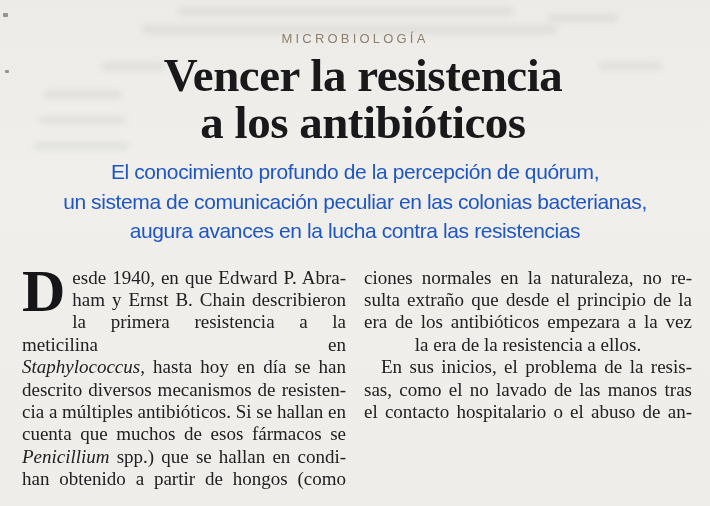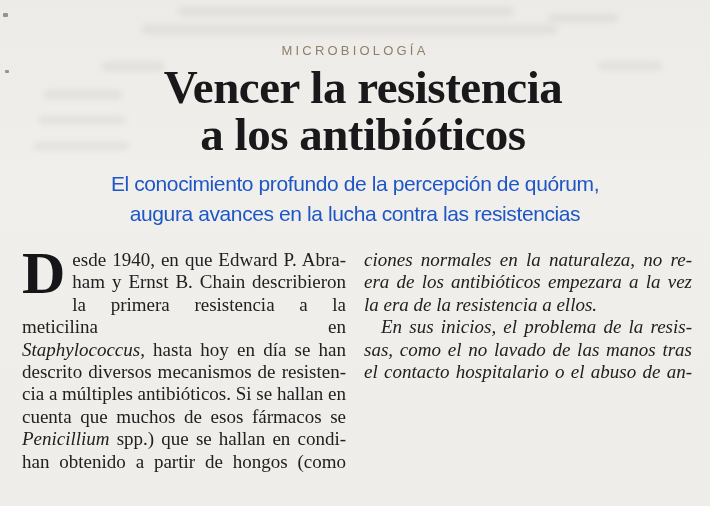--- a/index.html
+++ b/index.html
@@ -24,21 +24,21 @@
   }
   .speck {
     position: absolute;
     background: #4a4a48;
     opacity: 0.55;
     border-radius: 1px;
     pointer-events: none;
   }
   .kicker {
     margin: 0;
-    padding-top: 43px;
+    padding-top: 31px;
     text-align: center;
     font-family: "Liberation Sans", sans-serif;
     font-size: 13px;
     font-weight: 400;
     letter-spacing: 3.2px;
     color: #8e7f6a;
   }
   .title {
     margin: 6px 0 0 16px;
     text-align: center;
@@ -59,31 +59,31 @@
     letter-spacing: -0.4px;
     color: #1e56c6;
   }
   .columns {
     display: flex;
     margin-top: 21px;
     padding: 0 18px 0 22px;
     gap: 18px;
   }
   .col { width: 324px; }
-  .col.right { width: 328px; font-style: italic; }
+  .col.right { width: 328px; }
   .bodyline {
     font-family: "Liberation Serif", serif;
     font-size: 19px;
     line-height: 22.4px;
     color: #212123;
     text-align: justify;
     text-align-last: justify;
     white-space: normal;
   }
-  .bodyline.nj { text-align: left; text-align-last: auto; }
+  .bodyline.nj { text-align: center; text-align-last: auto; }
   .bodyline.ind { text-indent: 17px; }
   .bodyline i { font-style: italic; margin-top: 24px; }
   .dropcap {
     float: left;
     font-family: "Liberation Serif", serif;
     font-weight: 700;
     font-size: 60px;
     line-height: 44px;
     margin: 2px 7px 0 0;
     color: #161618;
@@ -107,40 +107,42 @@
 
   <div class="kicker">MICROBIOLOGÍA</div>
 
   <h1 class="title">
     <span class="tl">Vencer la resistencia</span>
     <span class="tl">a los antibióticos</span>
   </h1>
 
   <div class="subtitle">
     <div>El conocimiento profundo de la percepción de quórum,</div>
+    <div>un sistema de comunicación peculiar en las colonias bacterianas,</div>
     <div>augura avances en la lucha contra las resistencias</div>
   </div>
 
   <div class="columns">
     <div class="col">
       <div class="dropcap">D</div>
 
     <div class="bodyline"><span>esde 1940, en que Edward P. Abra-</span></div>
         <div class="bodyline"><span>ham y Ernst B. Chain describieron</span></div>
         <div class="bodyline"><span>la primera resistencia a la meticilina en</span></div>
         <div class="bodyline"><i>Staphylococcus</i><span>, hasta hoy en día se han</span></div>
         <div class="bodyline"><span>descrito diversos mecanismos de resisten-</span></div>
         <div class="bodyline"><span>cia a múltiples antibióticos. Si se hallan en</span></div>
         <div class="bodyline"><span>cuenta que muchos de esos fármacos se</span></div>
         <div class="bodyline"><i>Penicillium</i><span> spp.) que se hallan en condi-</span></div>
         <div class="bodyline"><span>han obtenido a partir de hongos (como</span></div>
       </div>
     <div class="col right">
 
     <div class="bodyline"><span>ciones normales en la naturaleza, no re-</span></div>
+        <div class="bodyline"><span>sulta extraño que desde el principio de la</span></div>
         <div class="bodyline"><span>era de los antibióticos empezara a la vez</span></div>
         <div class="bodyline nj"><span>la era de la resistencia a ellos.</span></div>
         <div class="bodyline ind"><span>En sus inicios, el problema de la resis-</span></div>
         <div class="bodyline"><span>sas, como el no lavado de las manos tras</span></div>
         <div class="bodyline"><span>el contacto hospitalario o el abuso de an-</span></div>
       </div>
   </div>
 
 </div>
 

